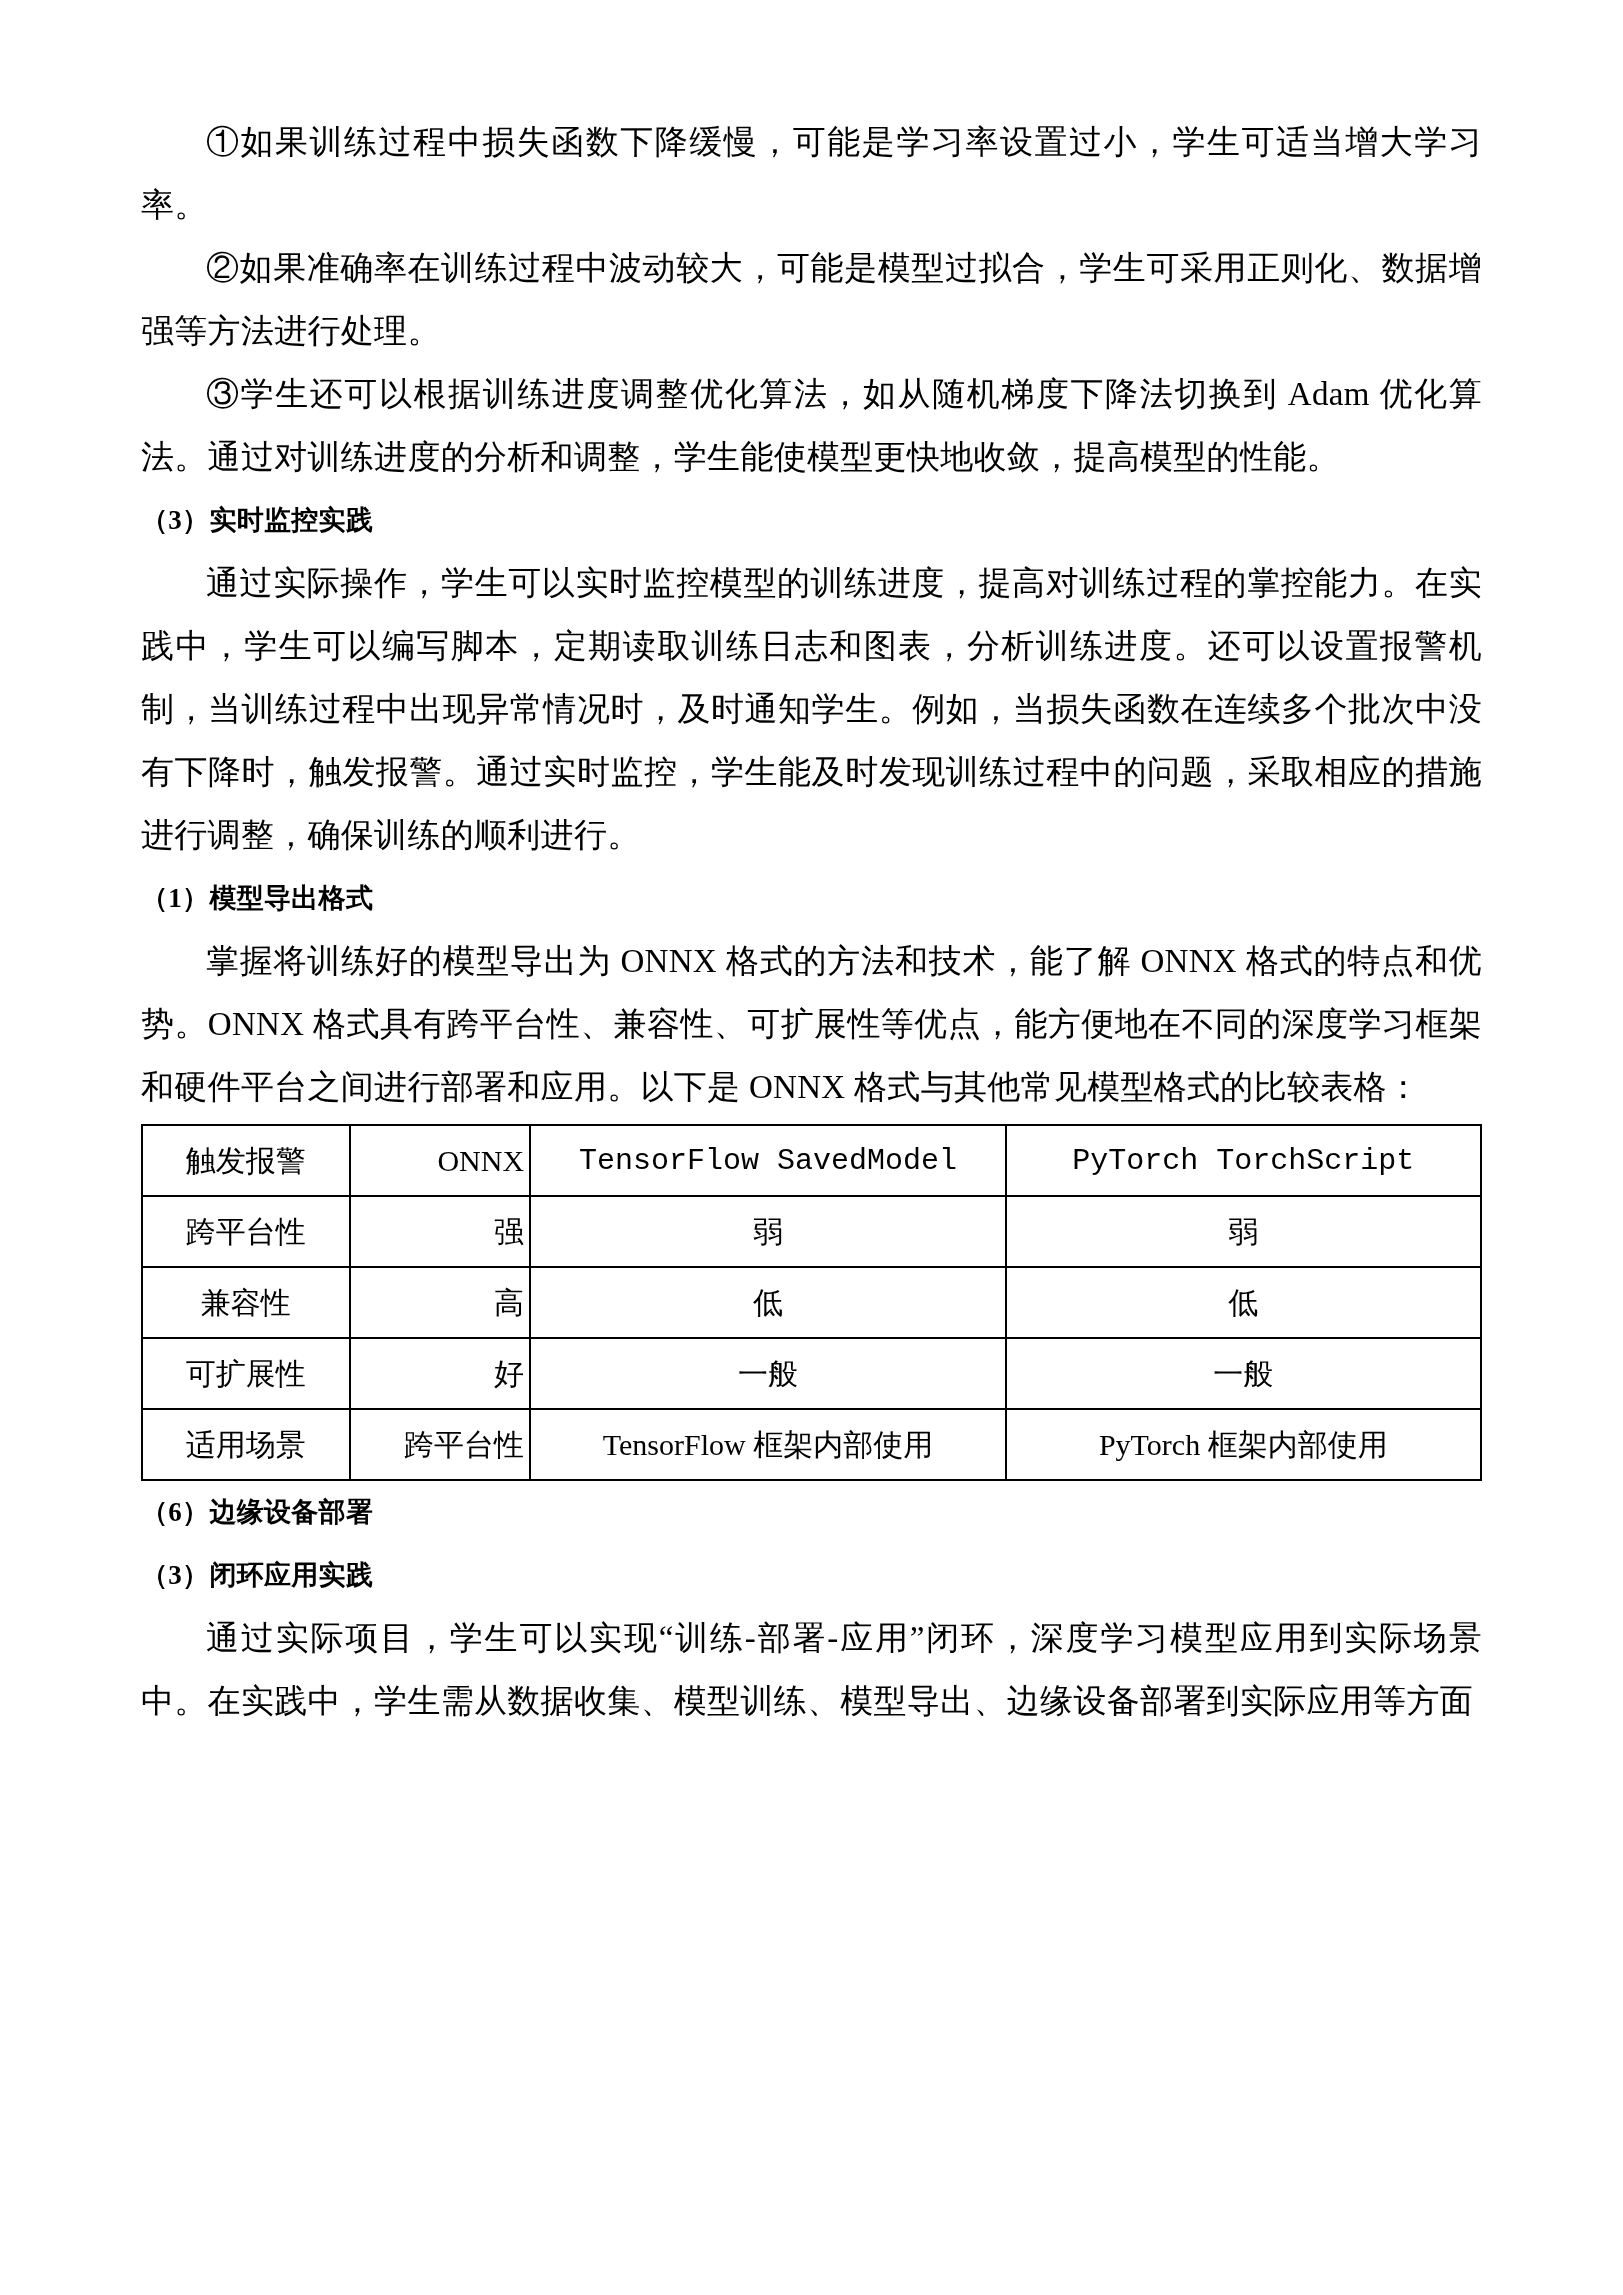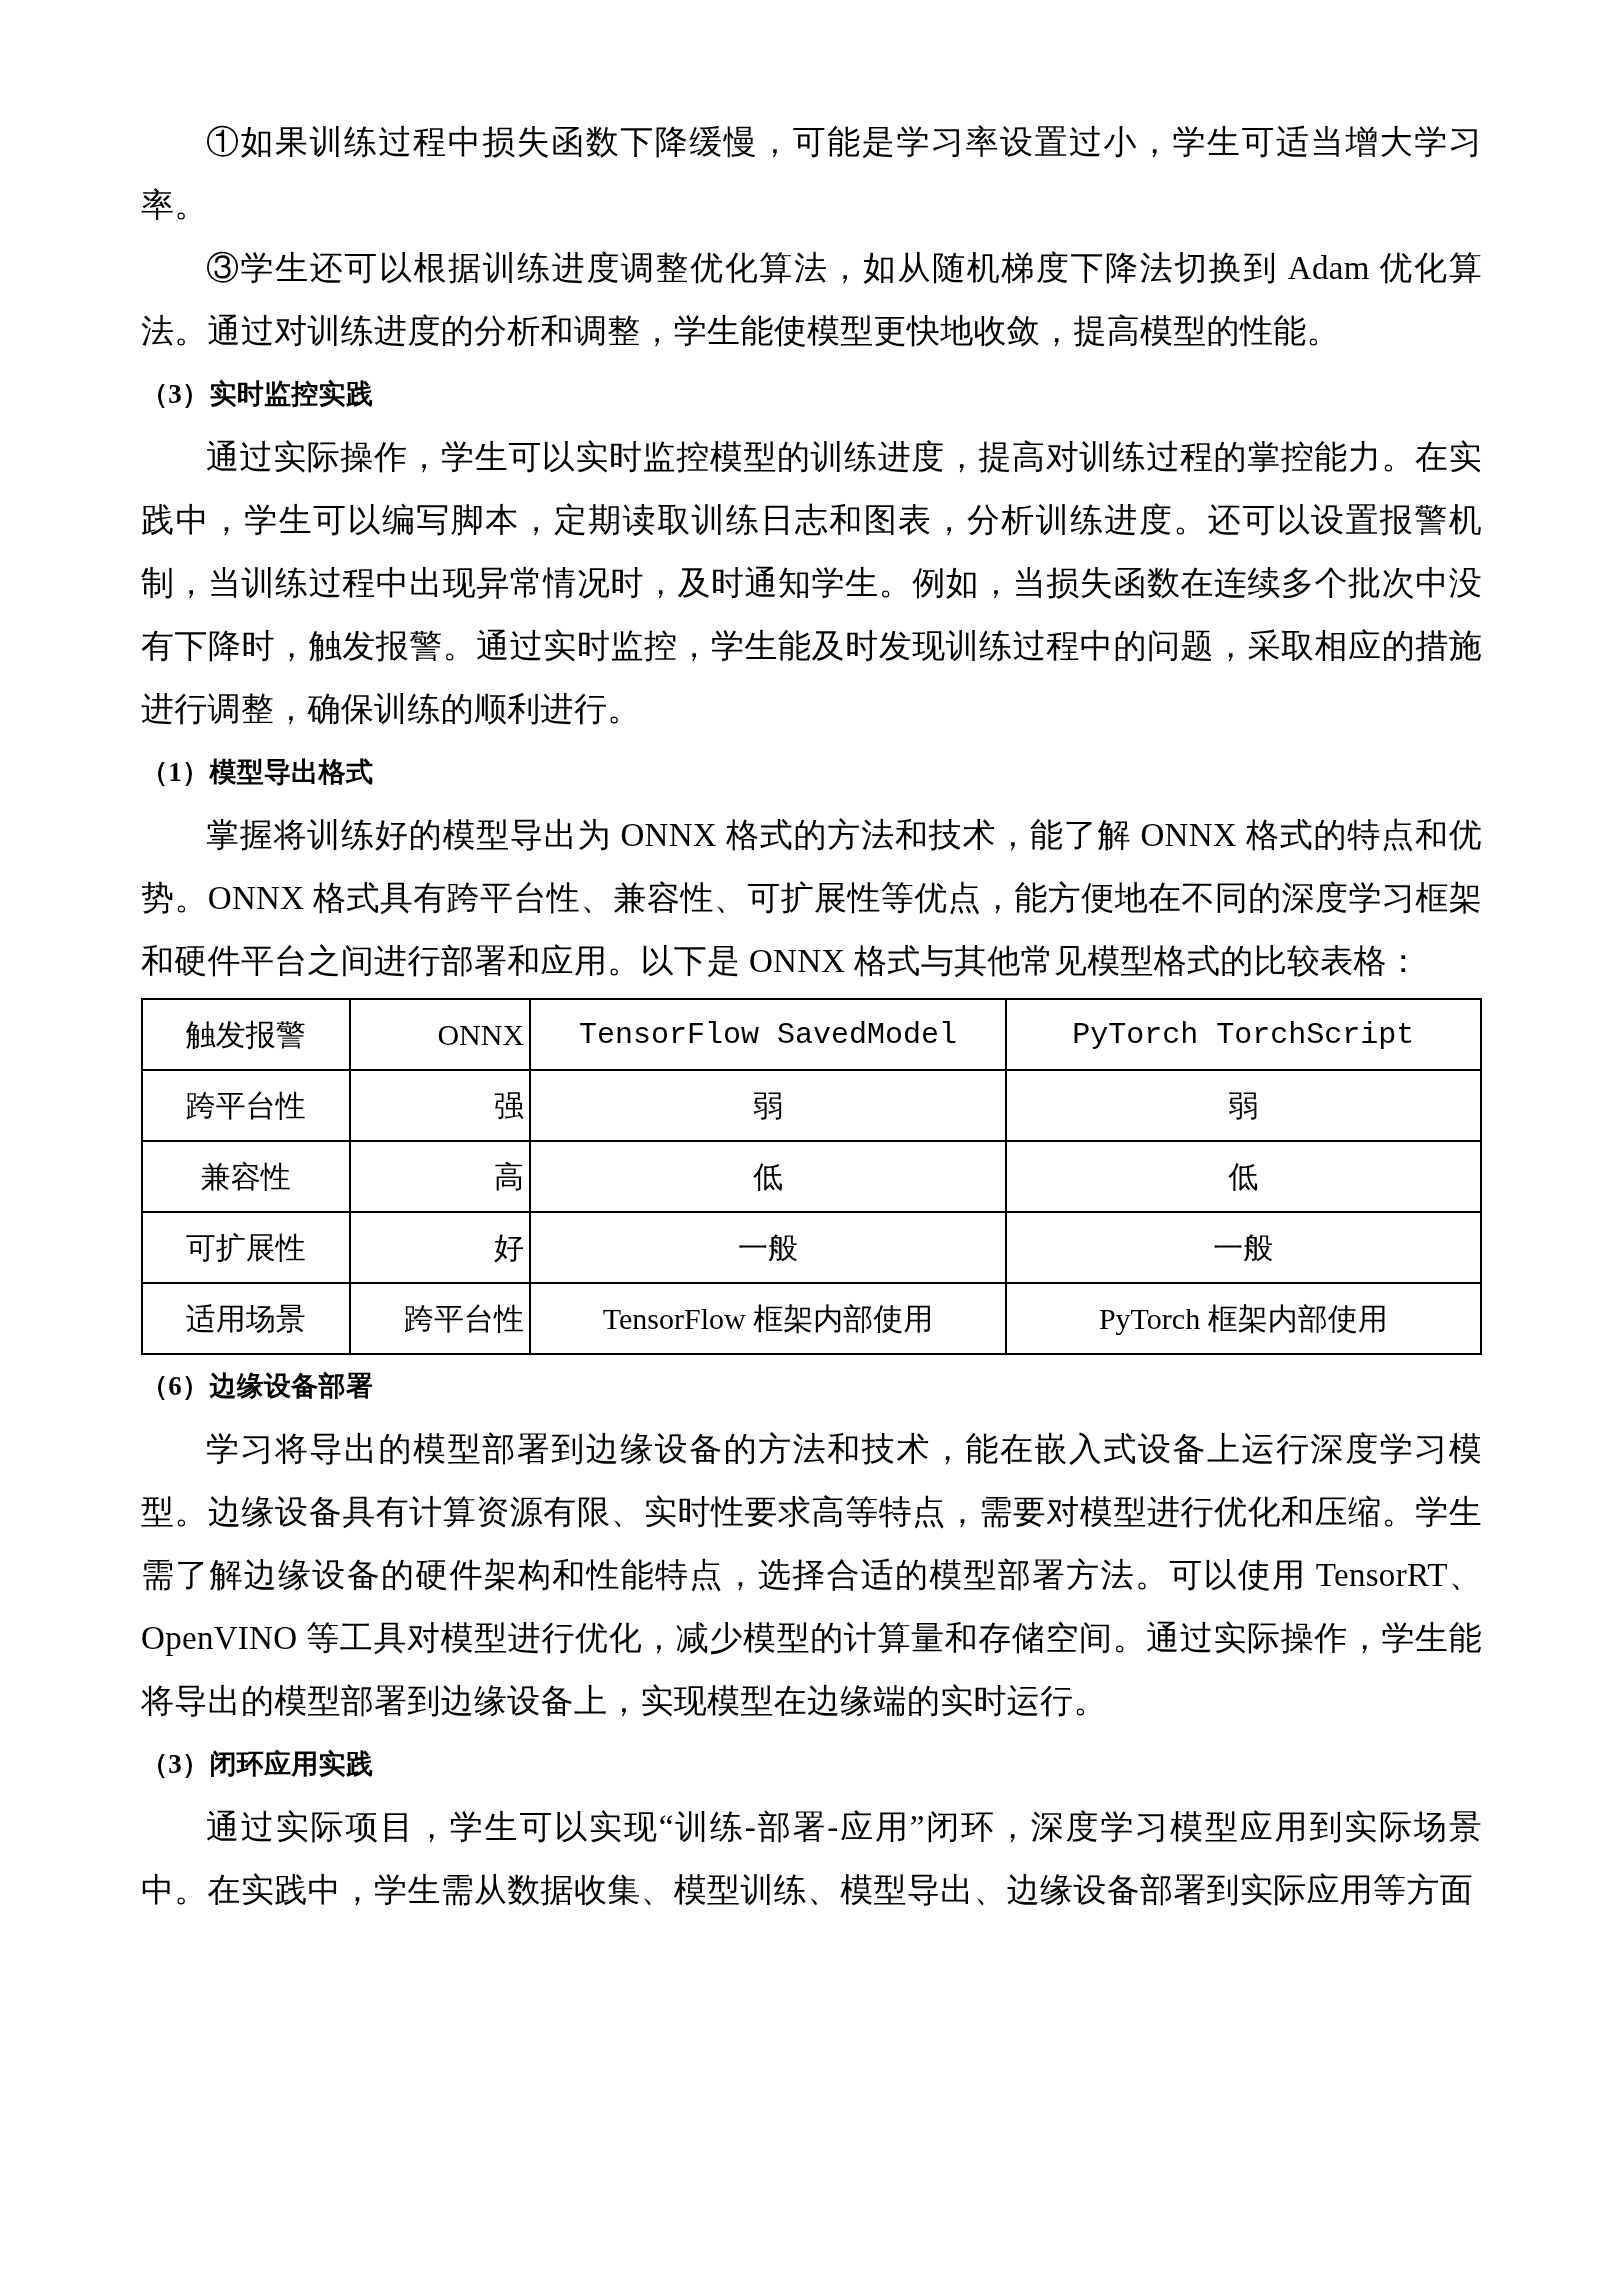--- a/index.html
+++ b/index.html
@@ -62,20 +62,21 @@
   .latin { font-family: "Liberation Mono", "DejaVu Sans Mono", monospace; font-size: 28px; letter-spacing: 0px; border-radius: 12px;}
 </style>
 </head>
 <body>
 
 <div class="page">
   <div class="doc-body">
 
     <p class="para">①如果训练过程中损失函数下降缓慢，可能是学习率设置过小，学生可适当增大学习率。</p>
 
+    <p class="para">②如果准确率在训练过程中波动较大，可能是模型过拟合，学生可采用正则化、数据增强等方法进行处理。</p>
 
     <p class="para">③学生还可以根据训练进度调整优化算法，如从随机梯度下降法切换到 Adam 优化算法。通过对训练进度的分析和调整，学生能使模型更快地收敛，提高模型的性能。</p>
 
     <h3 class="heading">（3）实时监控实践</h3>
 
     <p class="para">通过实际操作，学生可以实时监控模型的训练进度，提高对训练过程的掌控能力。在实践中，学生可以编写脚本，定期读取训练日志和图表，分析训练进度。还可以设置报警机制，当训练过程中出现异常情况时，及时通知学生。例如，当损失函数在连续多个批次中没有下降时，触发报警。通过实时监控，学生能及时发现训练过程中的问题，采取相应的措施进行调整，确保训练的顺利进行。</p>
 
 
     <h3 class="heading">（1）模型导出格式</h3>
 
@@ -111,21 +112,20 @@
           <td class="col-item">适用场景</td>
           <td class="col-onnx">跨平台性</td>
           <td class="col-tf">TensorFlow 框架内部使用</td>
           <td class="col-pt">PyTorch 框架内部使用</td>
         </tr>
       </tbody>
     </table>
 
     <h3 class="heading">（6）边缘设备部署</h3>
 
-    <p class="para">学习将导出的模型部署到边缘设备的方法和技术，能在嵌入式设备上运行深度学习模型。边缘设备具有计算资源有限、实时性要求高等特点，需要对模型进行优化和压缩。学生需了解边缘设备的硬件架构和性能特点，选择合适的模型部署方法。可以使用 TensorRT、OpenVINO 等工具对模型进行优化，减少模型的计算量和存储空间。通过实际操作，学生能将导出的模型部署到边缘设备上，实现模型在边缘端的实时运行。</p>
 
     <h3 class="heading">（3）闭环应用实践</h3>
 
     <p class="para">通过实际项目，学生可以实现“训练-部署-应用”闭环，深度学习模型应用到实际场景中。在实践中，学生需从数据收集、模型训练、模型导出、边缘设备部署到实际应用等方面</p>
 
   </div>
 </div>
 
 
 </body></html>

